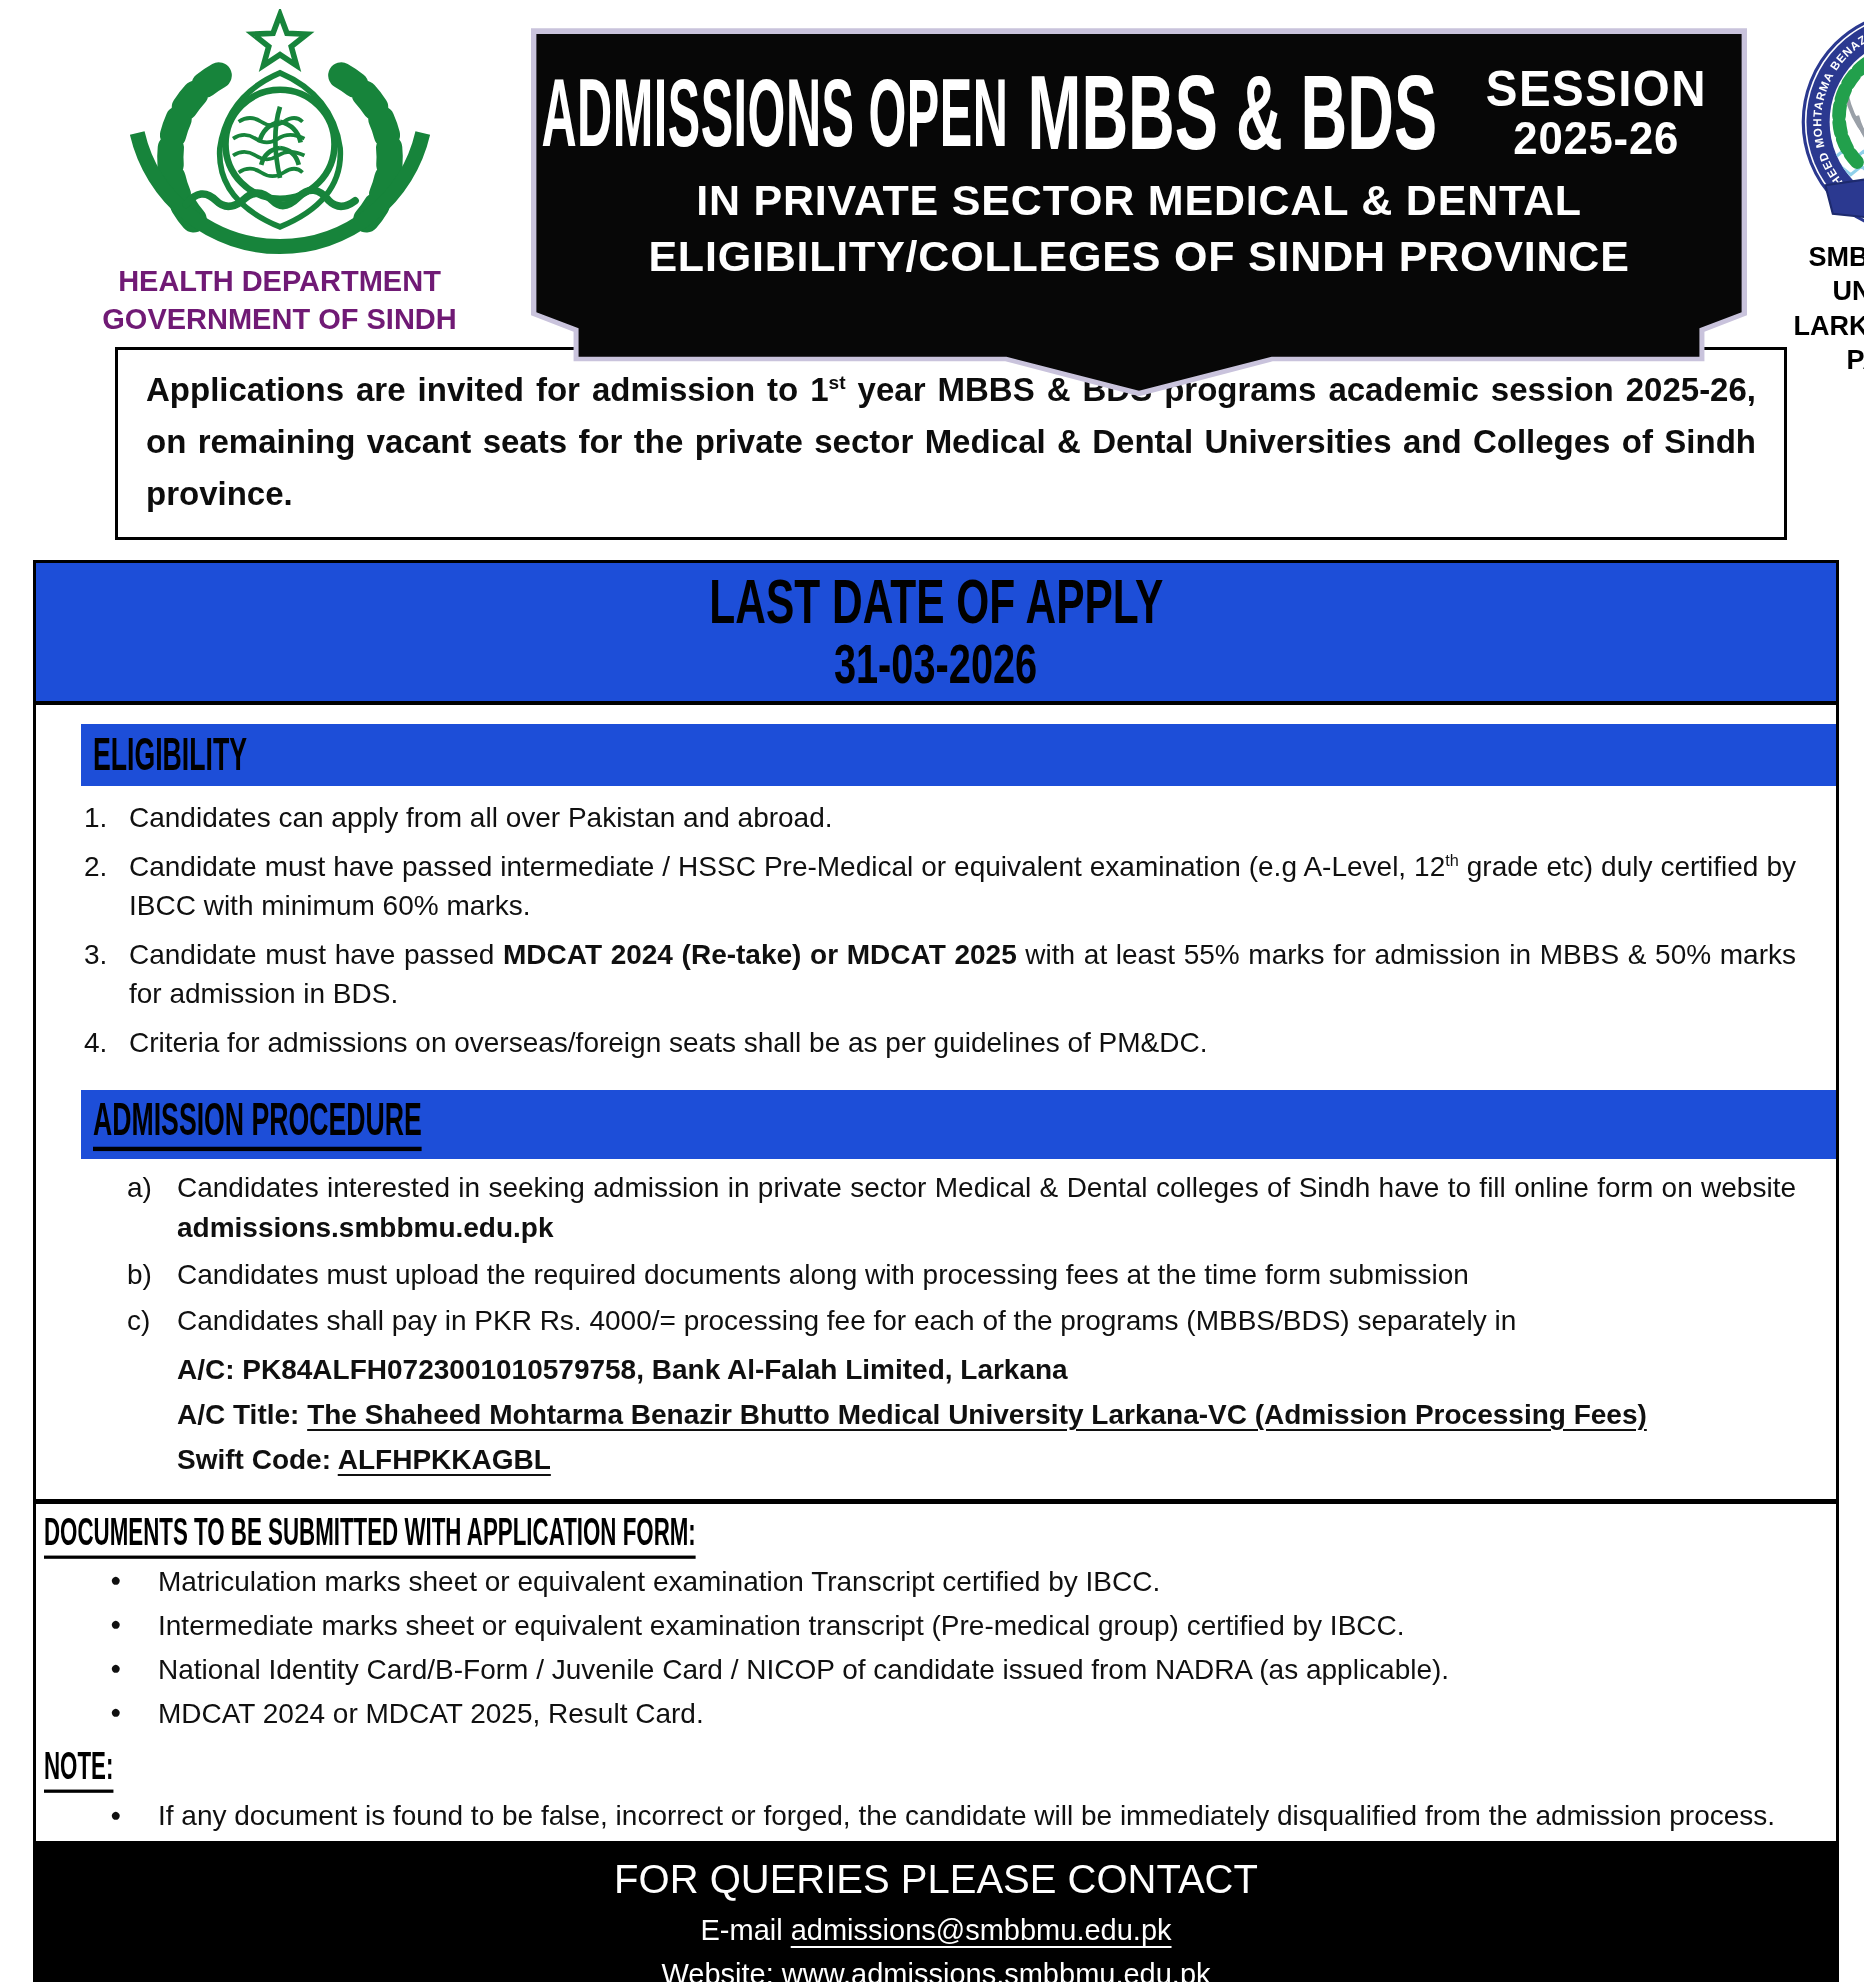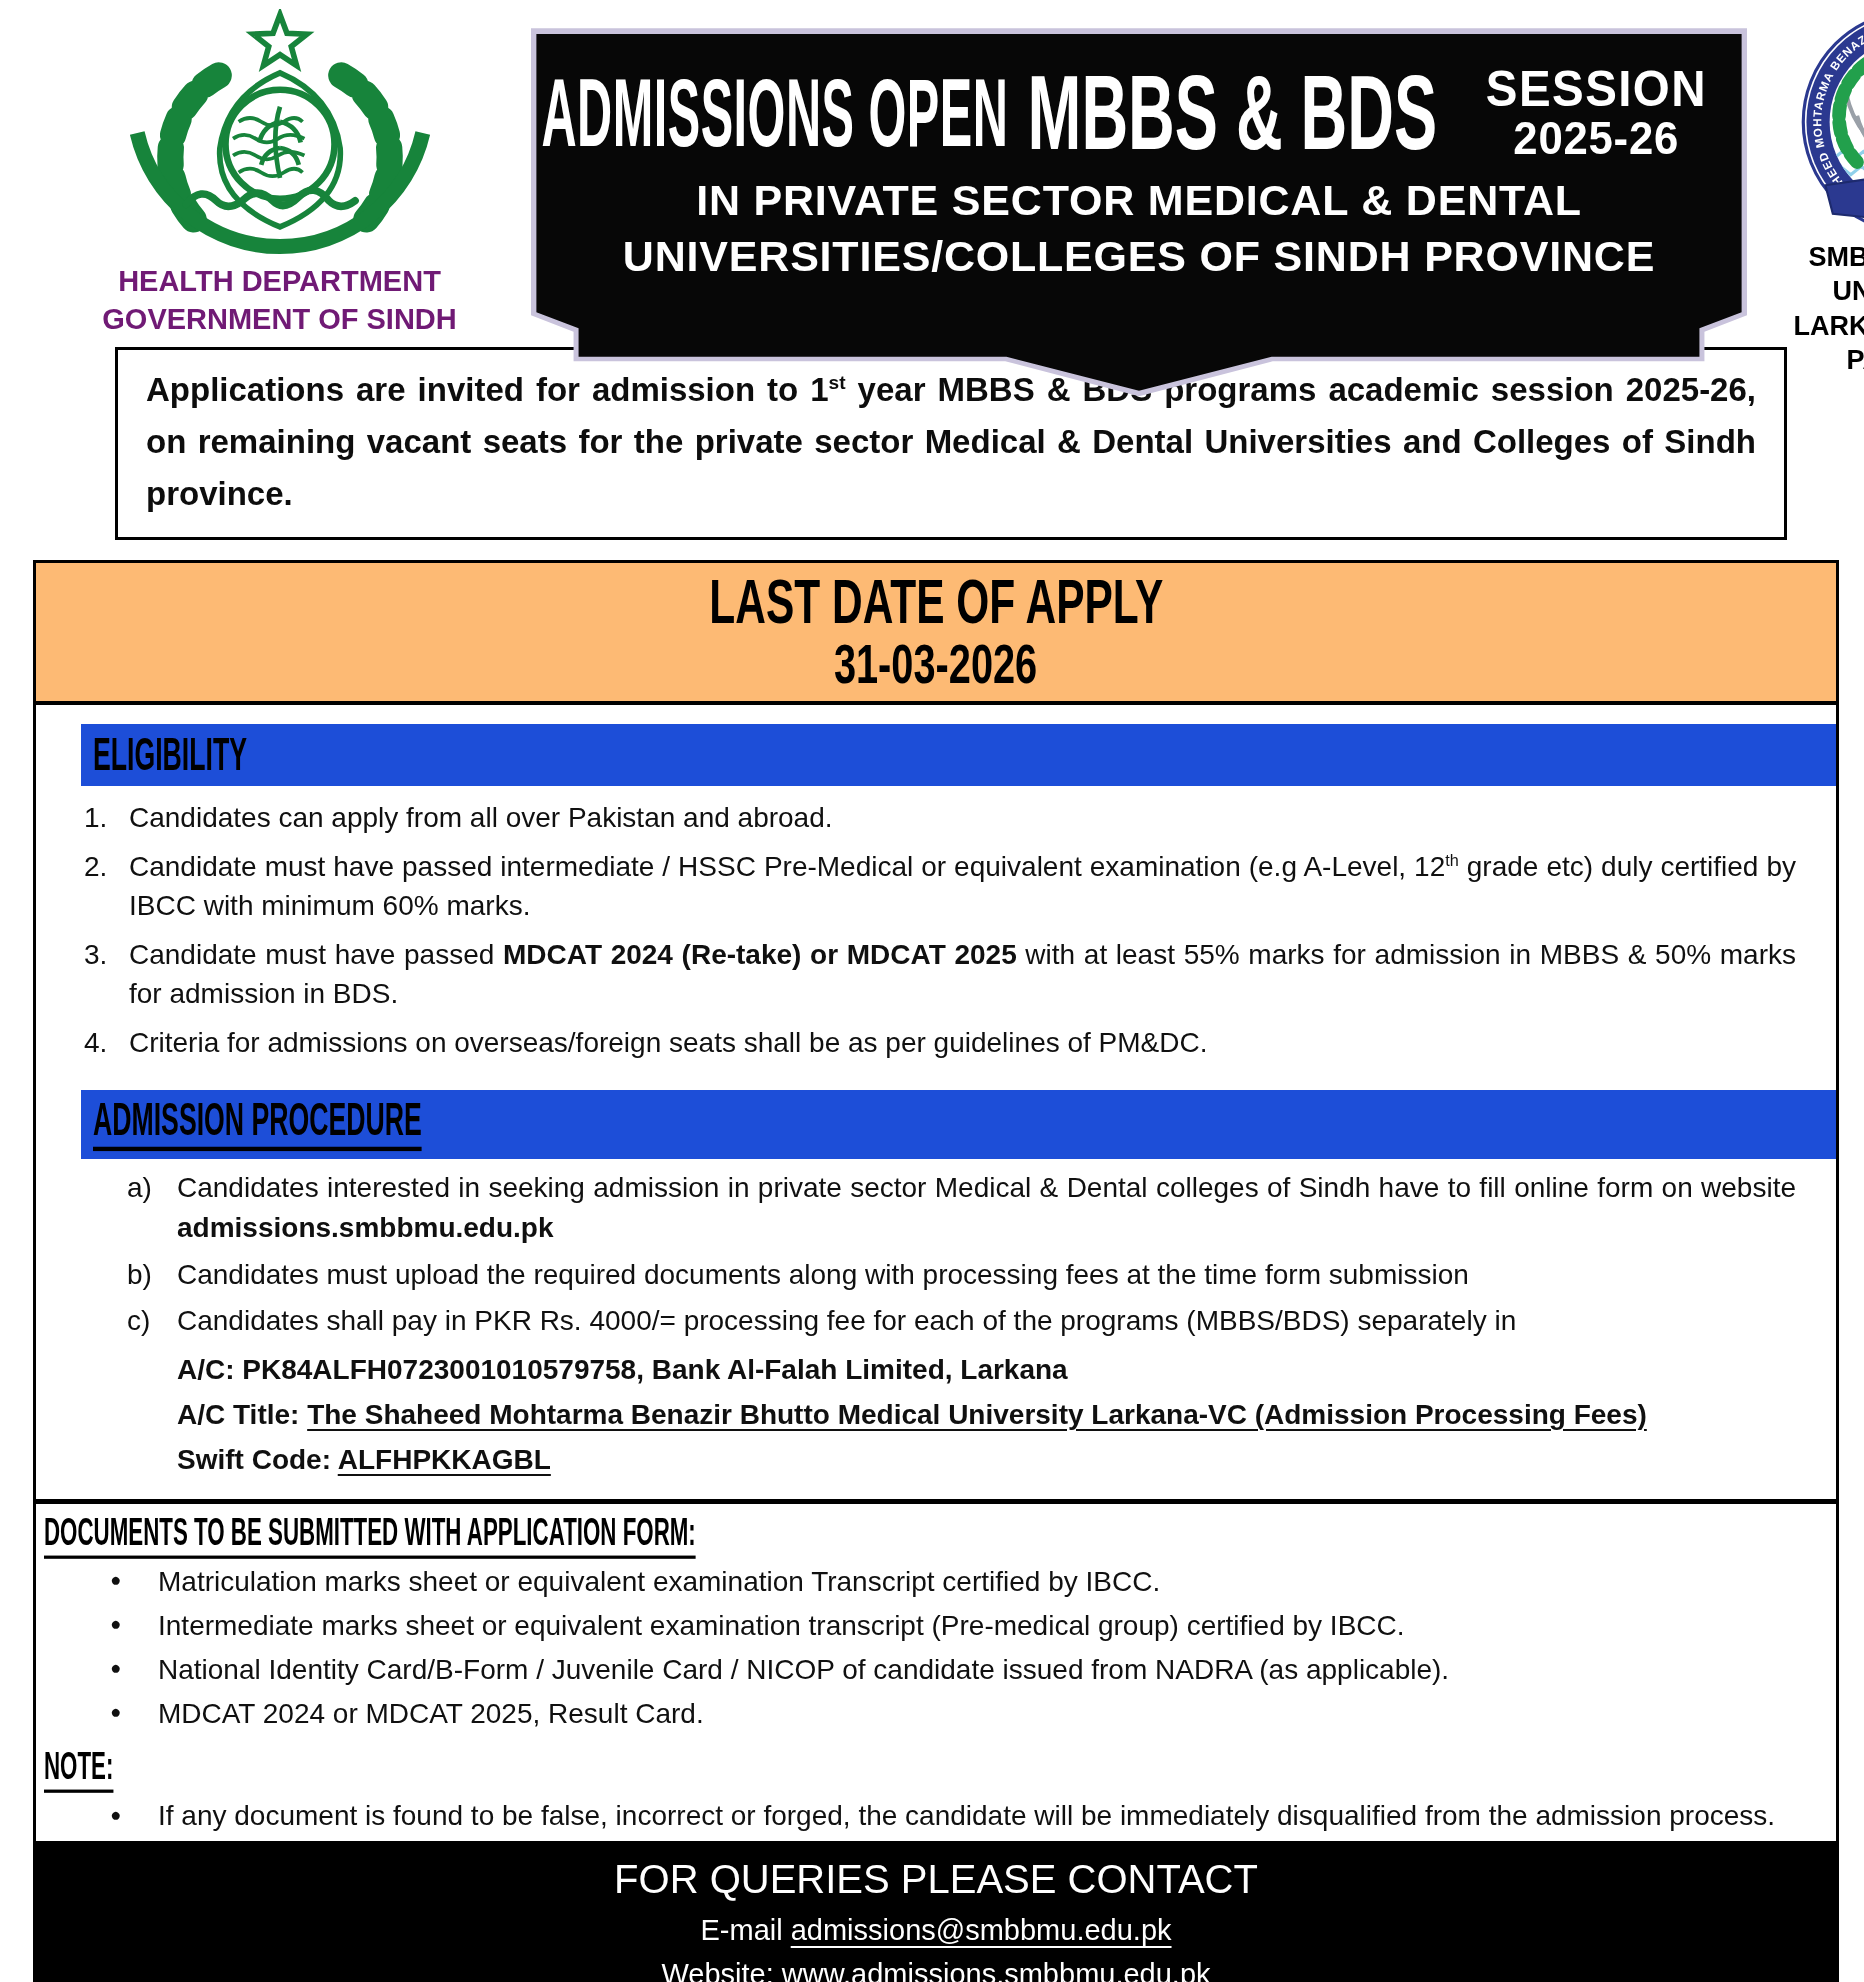--- a/index.html
+++ b/index.html
@@ -36,21 +36,21 @@
   
   .intro-box{margin:0 77px 5px 115px;border:3.9px solid #000;padding:14px 28px 17px;
              font-size:33px;font-weight:bold;line-height:1.58;text-align:justify;color:#0d0d0d;}
   .run-sup{vertical-align:super;font-size:.58em;}
   .run-b{font-weight:bold;}
   .run-u{text-decoration:underline;text-decoration-thickness:2.3px;text-underline-offset:4.6px;}
 
   
   .main-box{box-sizing:border-box;margin:20px 25px 0 33px;border:3.1px solid #000;background:#fff;
             display:flex;flex-direction:column;}
-  .lastdate{background:#fdba74;border-bottom:4.6px solid #000;text-align:center;padding:7.7px 0 9.3px;}
+  .lastdate{background:#1d4ed8;border-bottom:4.6px solid #000;text-align:center;padding:7.7px 0 9.3px;}
   .lastdate .t1>span{font-size:59px;font-weight:bold;transform:scale(.72,1.06);line-height:1.08;color:#000;}
   .lastdate .t2>span{font-size:53px;font-weight:bold;transform:scale(.75,1.06);line-height:1.08;color:#000;}
 
   .strip{background:#1d4ed8;margin-top:18.6px;padding:7.7px 12.4px 9.3px;margin-left:45px;}
   .strip .fitL{display:flex;justify-content:flex-start;}
   .strip .fitL>span{flex:0 0 auto;white-space:nowrap;font-size:43px;font-weight:bold;
                     transform:scale(.62,1.08);transform-origin:left center;line-height:1.05;color:#000;}
   .strip.underlined .fitL>span{border-bottom:4.6px solid #000;padding-bottom:3.1px;}
 
   .num-list{margin:12.4px 40px 0 48px;font-size:28px;line-height:1.42;}
@@ -125,21 +125,21 @@
           <div class="fit programs-box">
               <span>MBBS &amp; BDS</span>
             </div>
           <div class="fit session-box">
             <span class="s1">SESSION</span>
             <span class="s2">2025-26</span>
           </div>
         </div>
         <div class="banner-sub">
           <div>IN PRIVATE SECTOR MEDICAL &amp; DENTAL</div>
-          <div>UNIVERSITIES/COLLEGES OF SINDH PROVINCE</div>
+          <div>ELIGIBILITY/COLLEGES OF SINDH PROVINCE</div>
         </div>
       </div>
     </div>
 
     <div class="uni">
       <svg width="232" height="232" viewBox="0 0 220 220">
         <defs>
           <path id="ringpath" d="M 47.8,172.2 A 88,88 0 1 1 172.2,172.2" fill="none"></path>
           <clipPath id="sealclip">
               <circle cx="110" cy="110" r="80"></circle>

